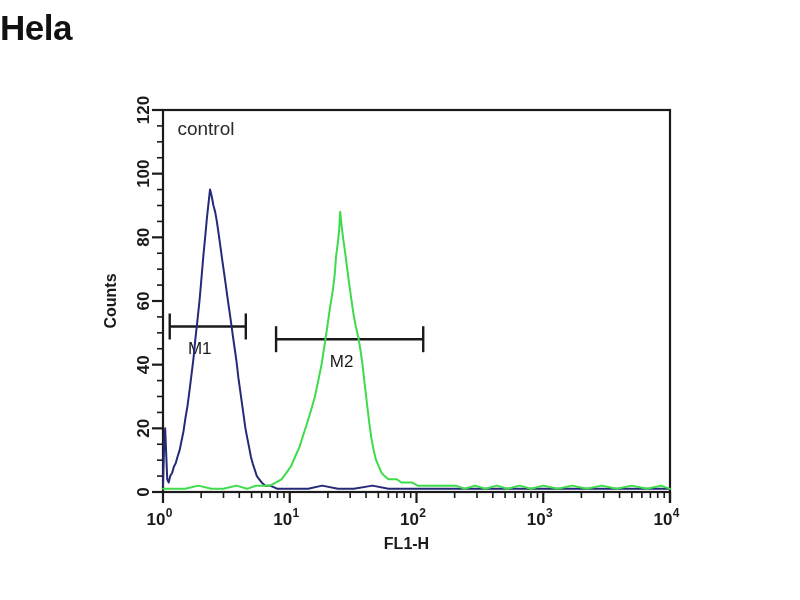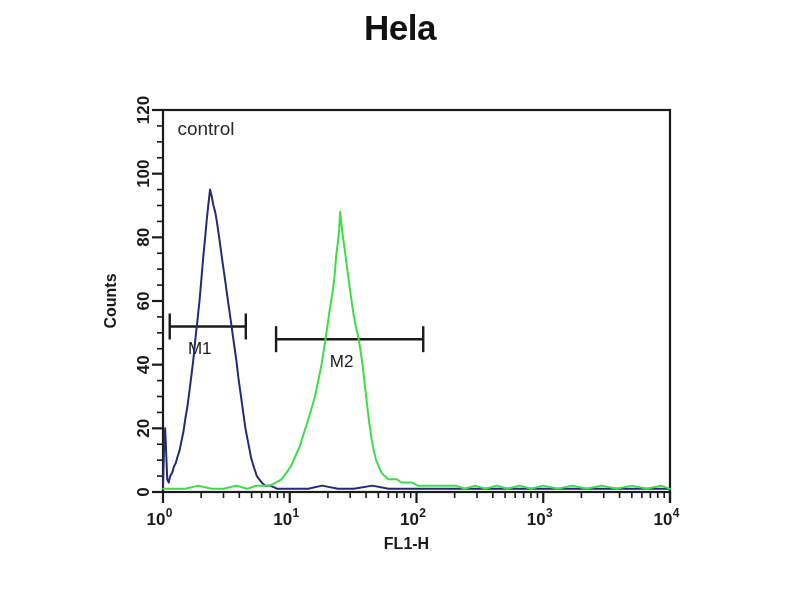--- a/index.html
+++ b/index.html
@@ -18,21 +18,21 @@
     position: absolute;
     left: 0; top: 0;
     width: 800px;
     height: 600px;
   }
   .title {
     position: absolute;
     left: 0;
     top: 8px;
     width: 800px;
-    text-align: center;
+    text-align: left;
     font-size: 35px;
     font-weight: bold;
     color: #111111;
     letter-spacing: -0.5px;
     font-family: "Liberation Sans", sans-serif;
   }
   svg.plot {
     position: absolute;
     left: 0;
     top: 0;

